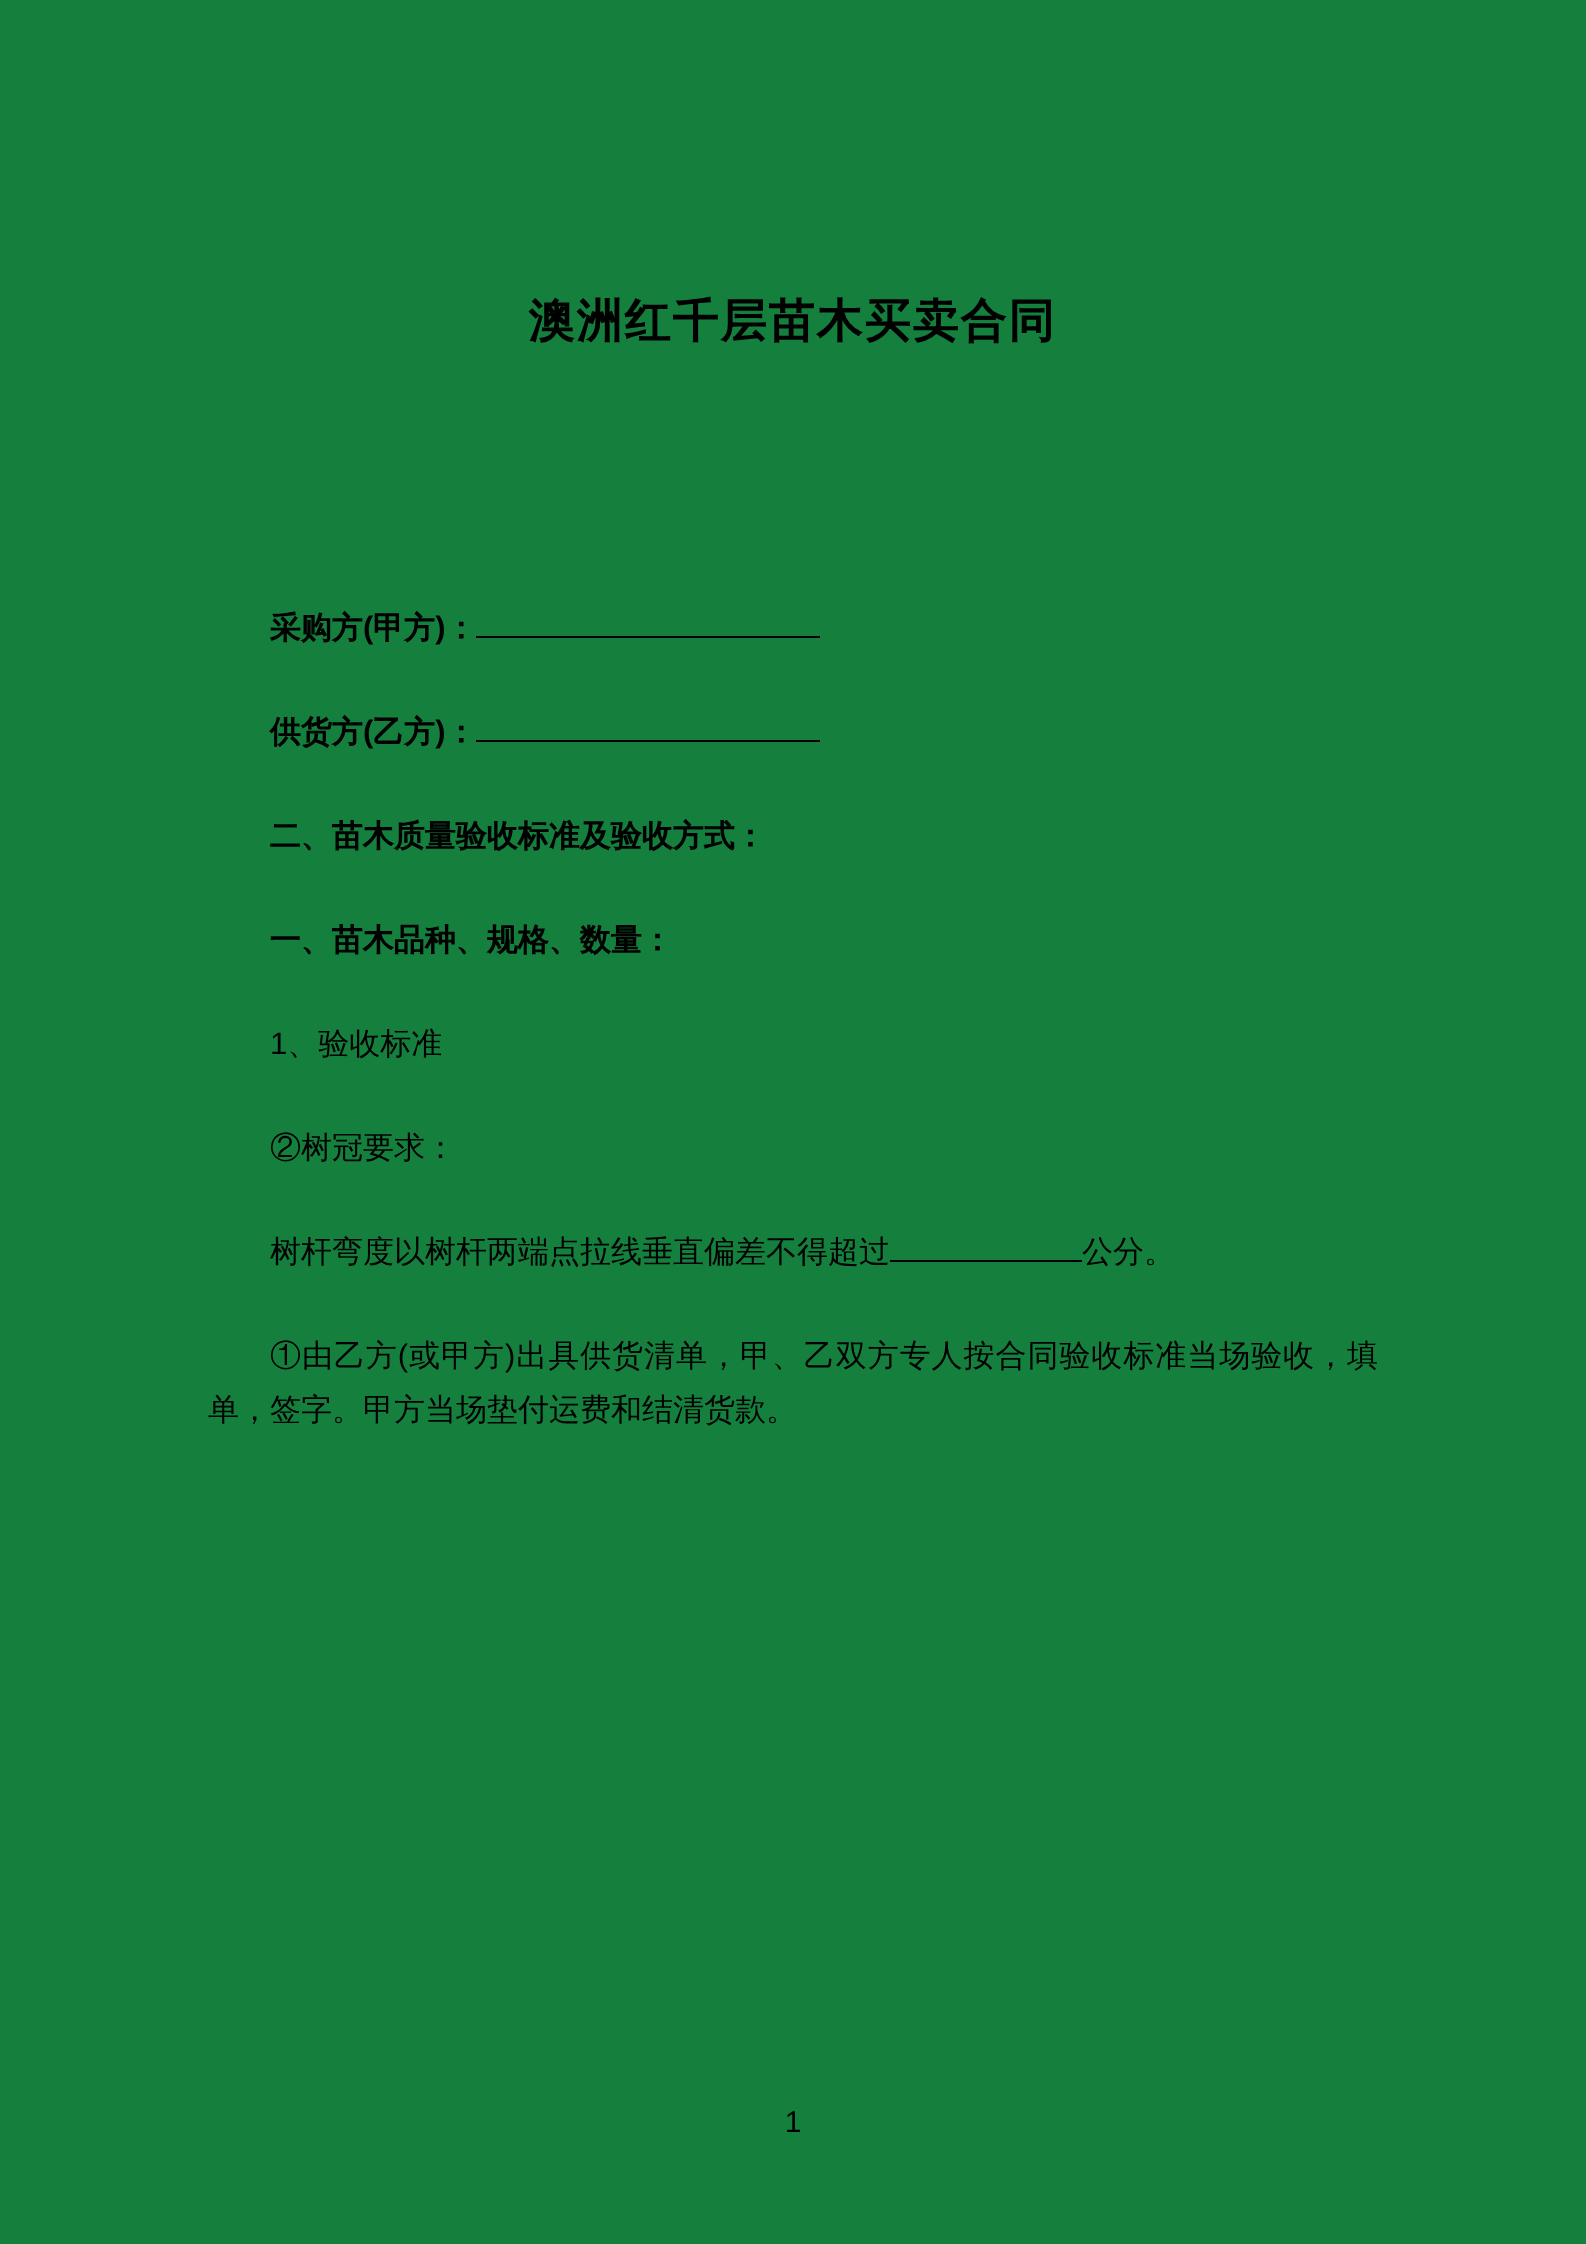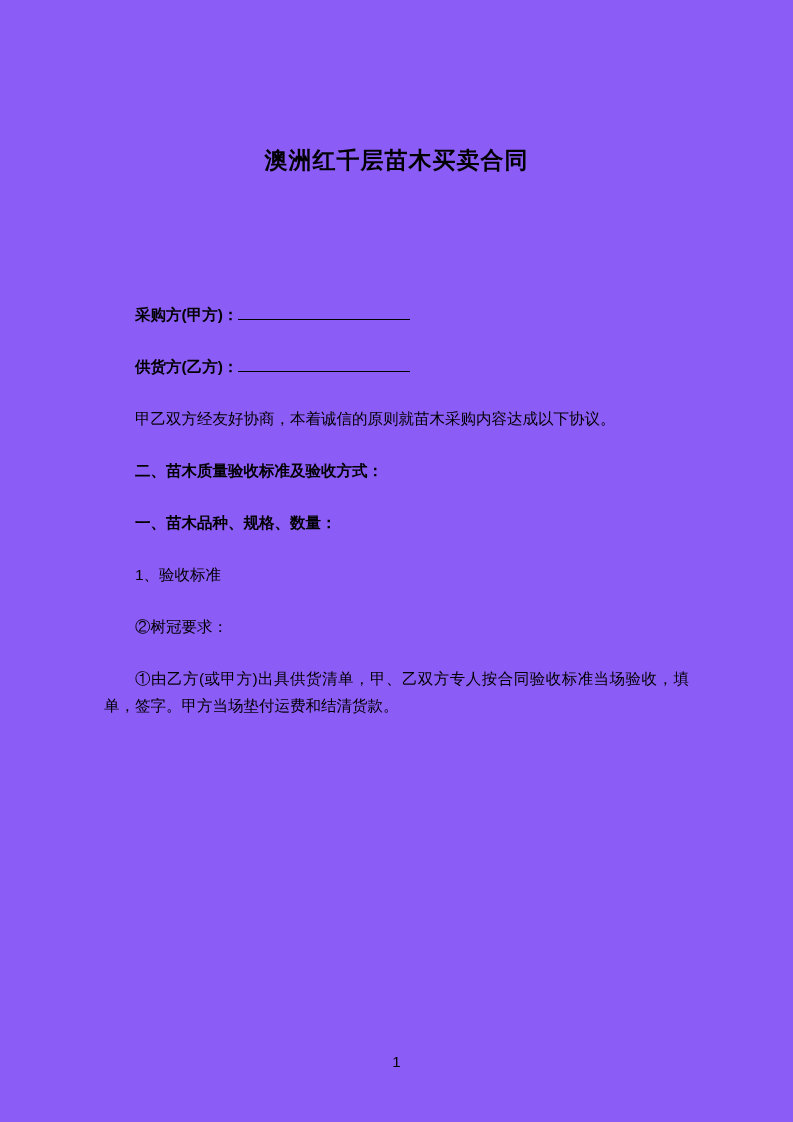--- a/index.html
+++ b/index.html
@@ -4,21 +4,21 @@
 <style>
   html, body {
     margin: 0;
     padding: 0;
     background: #ffffff;
   }
   .page {
     position: relative;
     width: 793px;
     height: 1122px;
-    background: #8b5cf6;
+    background: #15803d;
     font-family: "Liberation Sans", sans-serif;
     color: #000000;
     overflow: hidden;
     box-sizing: border-box;
   }
   .content {
     padding: 145px 104px 0 104px;
     box-sizing: border-box;
   }
   .doc-title {
@@ -66,31 +66,33 @@
     <h1 class="doc-title">澳洲红千层苗木买卖合同</h1>
 
     <p class="para bold">
       <span>采购方(甲方)：</span><span class="blank long"></span>
     </p>
 
     <p class="para bold">
       <span>供货方(乙方)：</span><span class="blank long"></span>
     </p>
 
-    <p class="para">甲乙双方经友好协商，本着诚信的原则就苗木采购内容达成以下协议。</p>
 
     <p class="para bold">二、苗木质量验收标准及验收方式：</p>
 
     <p class="para bold">一、苗木品种、规格、数量：</p>
 
     <p class="para">1、验收标准</p>
 
 
     <p class="para">②树冠要求：</p>
 
+    <p class="para">
+      <span>树杆弯度以树杆两端点拉线垂直偏差不得超过</span><span class="blank short"></span><span>公分。</span>
+    </p>
 
 
 
     <p class="para">①由乙方(或甲方)出具供货清单，甲、乙双方专人按合同验收标准当场验收，填单，签字。甲方当场垫付运费和结清货款。</p>
 
   </div>
 
   <div class="page-number">1</div>
 </div>
 

